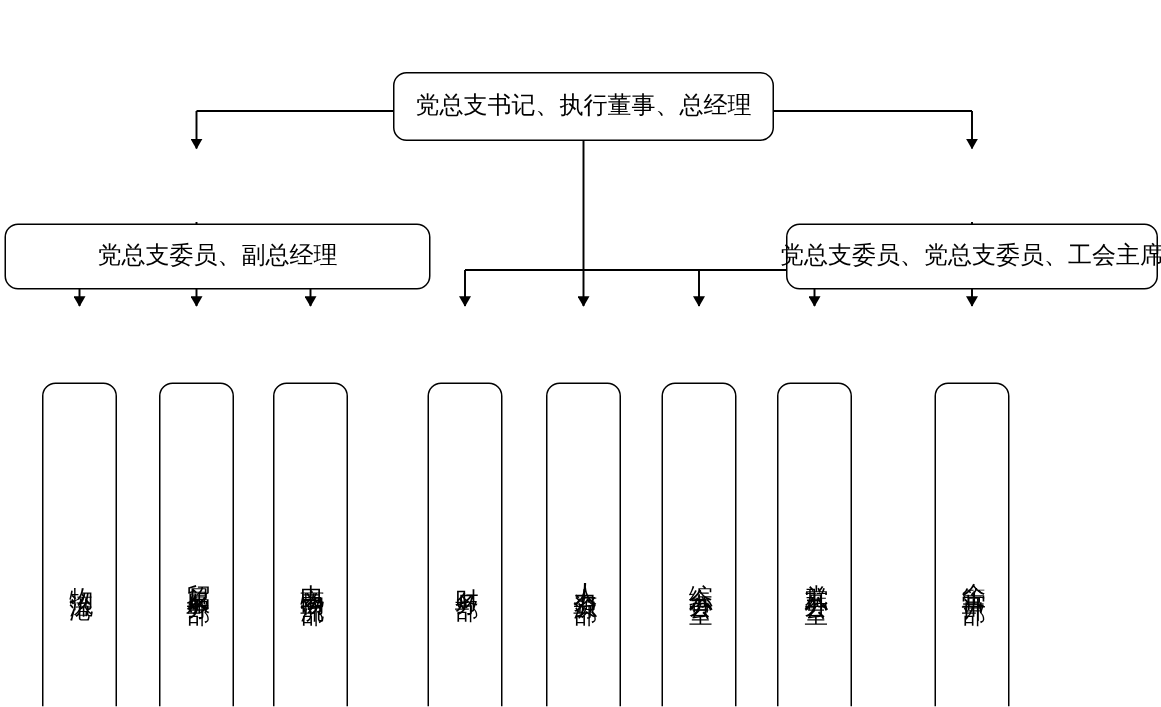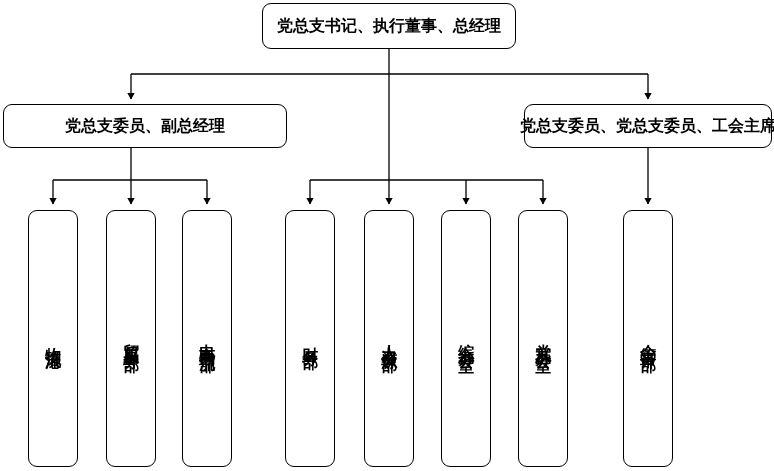--- a/index.html
+++ b/index.html
@@ -16,22 +16,23 @@
   .node {
     position: absolute;
     background: #ffffff;
     border: 1.3px solid #000000;
     border-radius: 9px;
     box-sizing: border-box;
     display: flex;
     align-items: center;
     justify-content: center;
     color: #000000;
-    font-weight: bold;
+    font-weight: normal;
     text-align: center;
+    margin-top: 45px;
   }
   .hnode { font-size: 16px; line-height: 1; white-space: nowrap; }
   .vnode {
     top: 210px;
     width: 50px;
     height: 257px;
     font-size: 16px;
   }
   .vlabel {
     writing-mode: vertical-rl;

